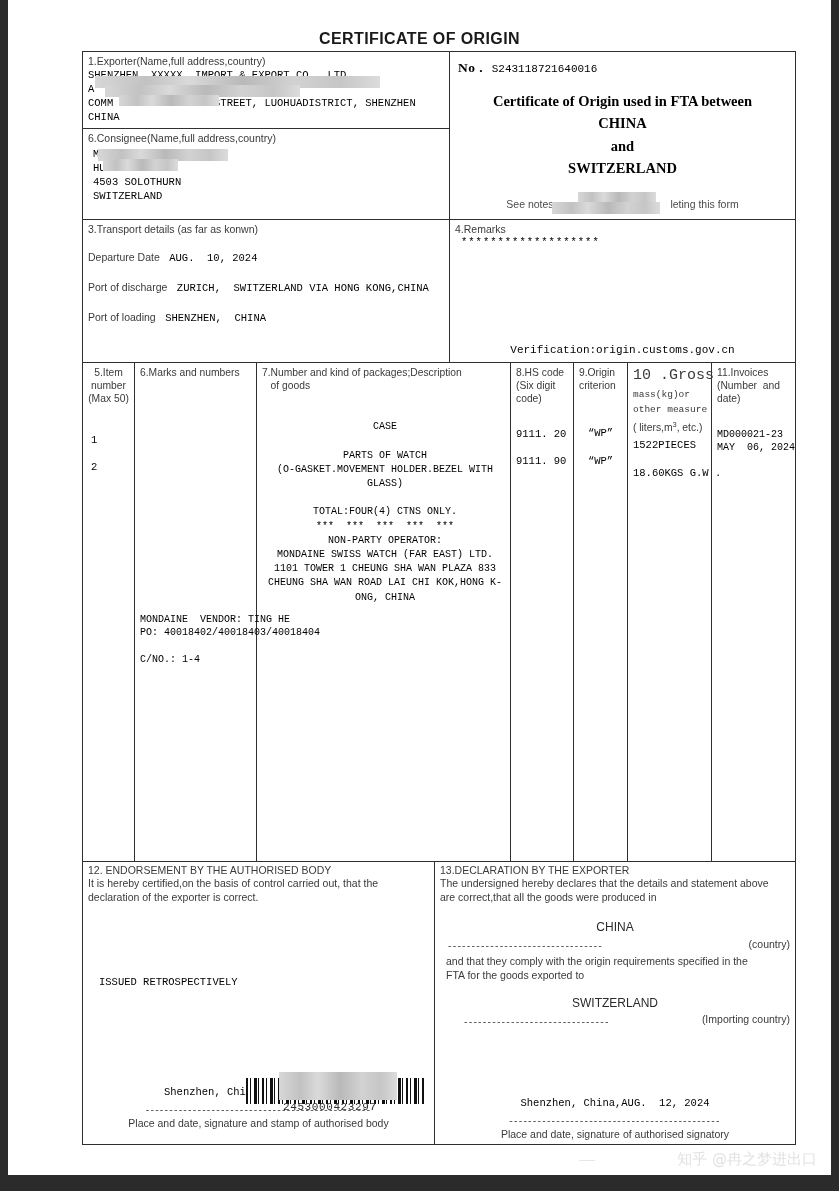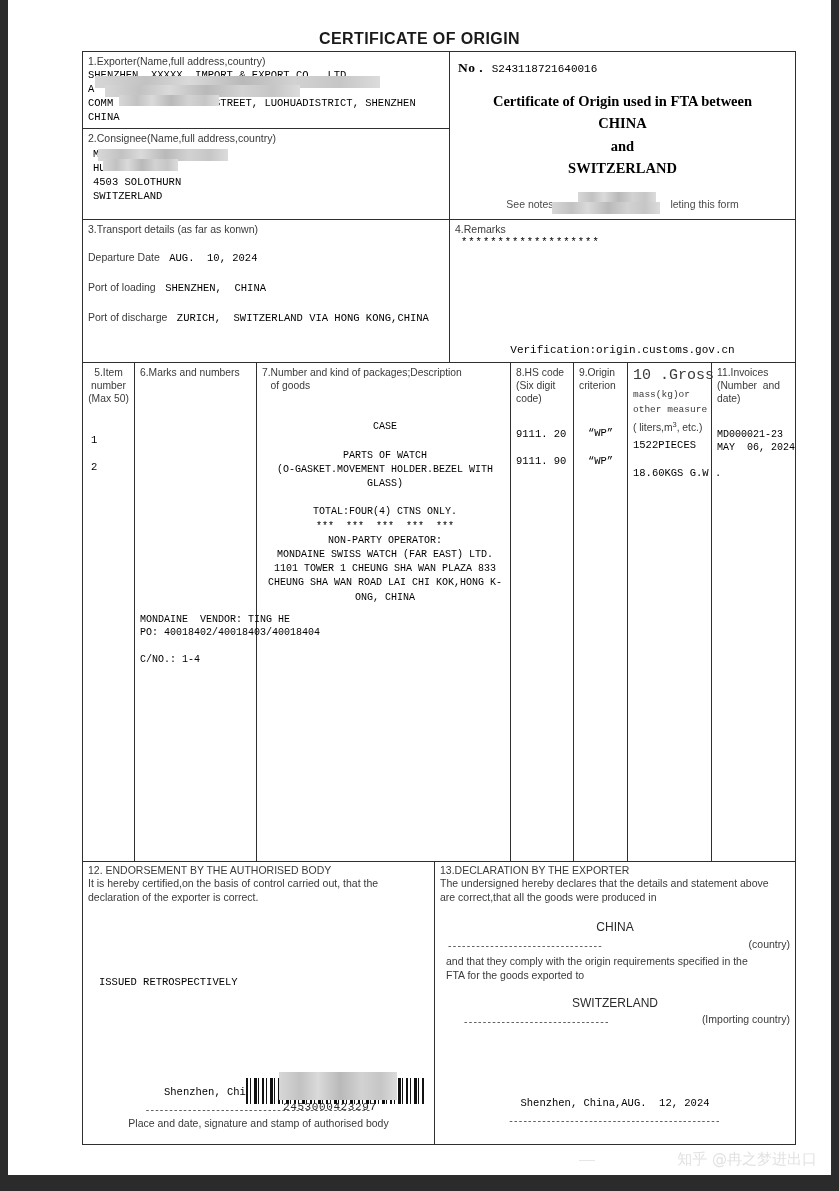--- a/index.html
+++ b/index.html
@@ -199,21 +199,21 @@
       <div class="val" style="margin-top:1px;">SHENZHEN  XXXXX  IMPORT &amp; EXPORT CO., LTD</div>
       <div class="val">A</div>
       <div class="val"><span>COMM</span><span style="letter-spacing:0;">                </span><span>STREET, LUOHUADISTRICT, SHENZHEN</span></div>
       <div class="val">CHINA</div>
       <div class="redact" style="left:12px;top:24px;width:285px;height:12px;"></div>
       <div class="redact" style="left:22px;top:33px;width:195px;height:12px;"></div>
       <div class="redact" style="left:36px;top:43px;width:100px;height:11px;"></div>
     </div>
 
     <div class="box bb br pad" style="left:0;top:77px;width:367px;height:91px;">
-      <div class="lbl">2.Consignee(Name,full address,country)</div>
+      <div class="lbl">6.Consignee(Name,full address,country)</div>
       <div class="val" style="margin-top:3px;padding-left:5px;">M</div>
       <div class="val" style="padding-left:5px;">HU</div>
       <div class="val" style="padding-left:5px;">4503 SOLOTHURN</div>
       <div class="val" style="padding-left:5px;">SWITZERLAND</div>
       <div class="redact" style="left:15px;top:20px;width:130px;height:12px;"></div>
       <div class="redact" style="left:20px;top:30px;width:75px;height:12px;"></div>
     </div>
 
     <div class="box bb" style="left:367px;top:0;width:345px;height:168px;">
       <div class="no-line">
@@ -233,26 +233,26 @@
       <div class="redact" style="left:102px;top:150px;width:108px;height:12px;"></div>
     </div>
 
     <div class="box bb br pad" style="left:0;top:168px;width:367px;height:143px;">
       <div class="lbl">3.Transport details (as far as konwn)</div>
       <div class="t-row">
         <span class="lbl">Departure Date</span>
         <span class="val" style="margin-left:5px;">AUG.  10, 2024</span>
       </div>
       <div class="t-row">
+        <span class="lbl">Port of discharge</span>
+        <span class="val" style="margin-left:5px;">ZURICH,  SWITZERLAND VIA HONG KONG,CHINA</span>
+      </div>
+      <div class="t-row">
         <span class="lbl">Port of loading</span>
         <span class="val" style="margin-left:5px;">SHENZHEN,  CHINA</span>
-      </div>
-      <div class="t-row">
-        <span class="lbl">Port of discharge</span>
-        <span class="val" style="margin-left:5px;">ZURICH,  SWITZERLAND VIA HONG KONG,CHINA</span>
       </div>
     </div>
 
     <div class="box bb pad" style="left:367px;top:168px;width:345px;height:143px;">
       <div class="lbl">4.Remarks</div>
       <div class="val" style="padding-left:6px;letter-spacing:1px;">*******************</div>
       <div class="verif">Verification:origin.customs.gov.cn</div>
     </div>
 
     <div class="box bb br pad" style="left:0;top:311px;width:52px;height:498px;border-bottom-width:0;">
@@ -354,20 +354,21 @@
 FTA for the goods exported to</div>
 
       <div class="lbl ctr" style="margin-top:14px;font-size:12px;color:#2a2a2a;">SWITZERLAND</div>
       <div style="display:flex;align-items:flex-end;margin-top:2px;">
         <span class="dash" style="flex:1 1 auto;padding-left:24px;">-------------------------------</span>
         <span class="lbl" style="margin-left:4px;">(Importing country)</span>
       </div>
 
       <div class="val ctr" style="margin-top:70px;">Shenzhen, China,AUG.  12, 2024</div>
       <div class="dash ctr" style="margin-top:3px;">---------------------------------------------</div>
+      <div class="lbl ctr" style="margin-top:2px;">Place and date, signature of authorised signatory</div>
     </div>
 
   </div>
 
   <div class="wm-line"></div>
   <div class="watermark">知乎 @冉之梦进出口</div>
 
 </div>
 
 </body></html>

